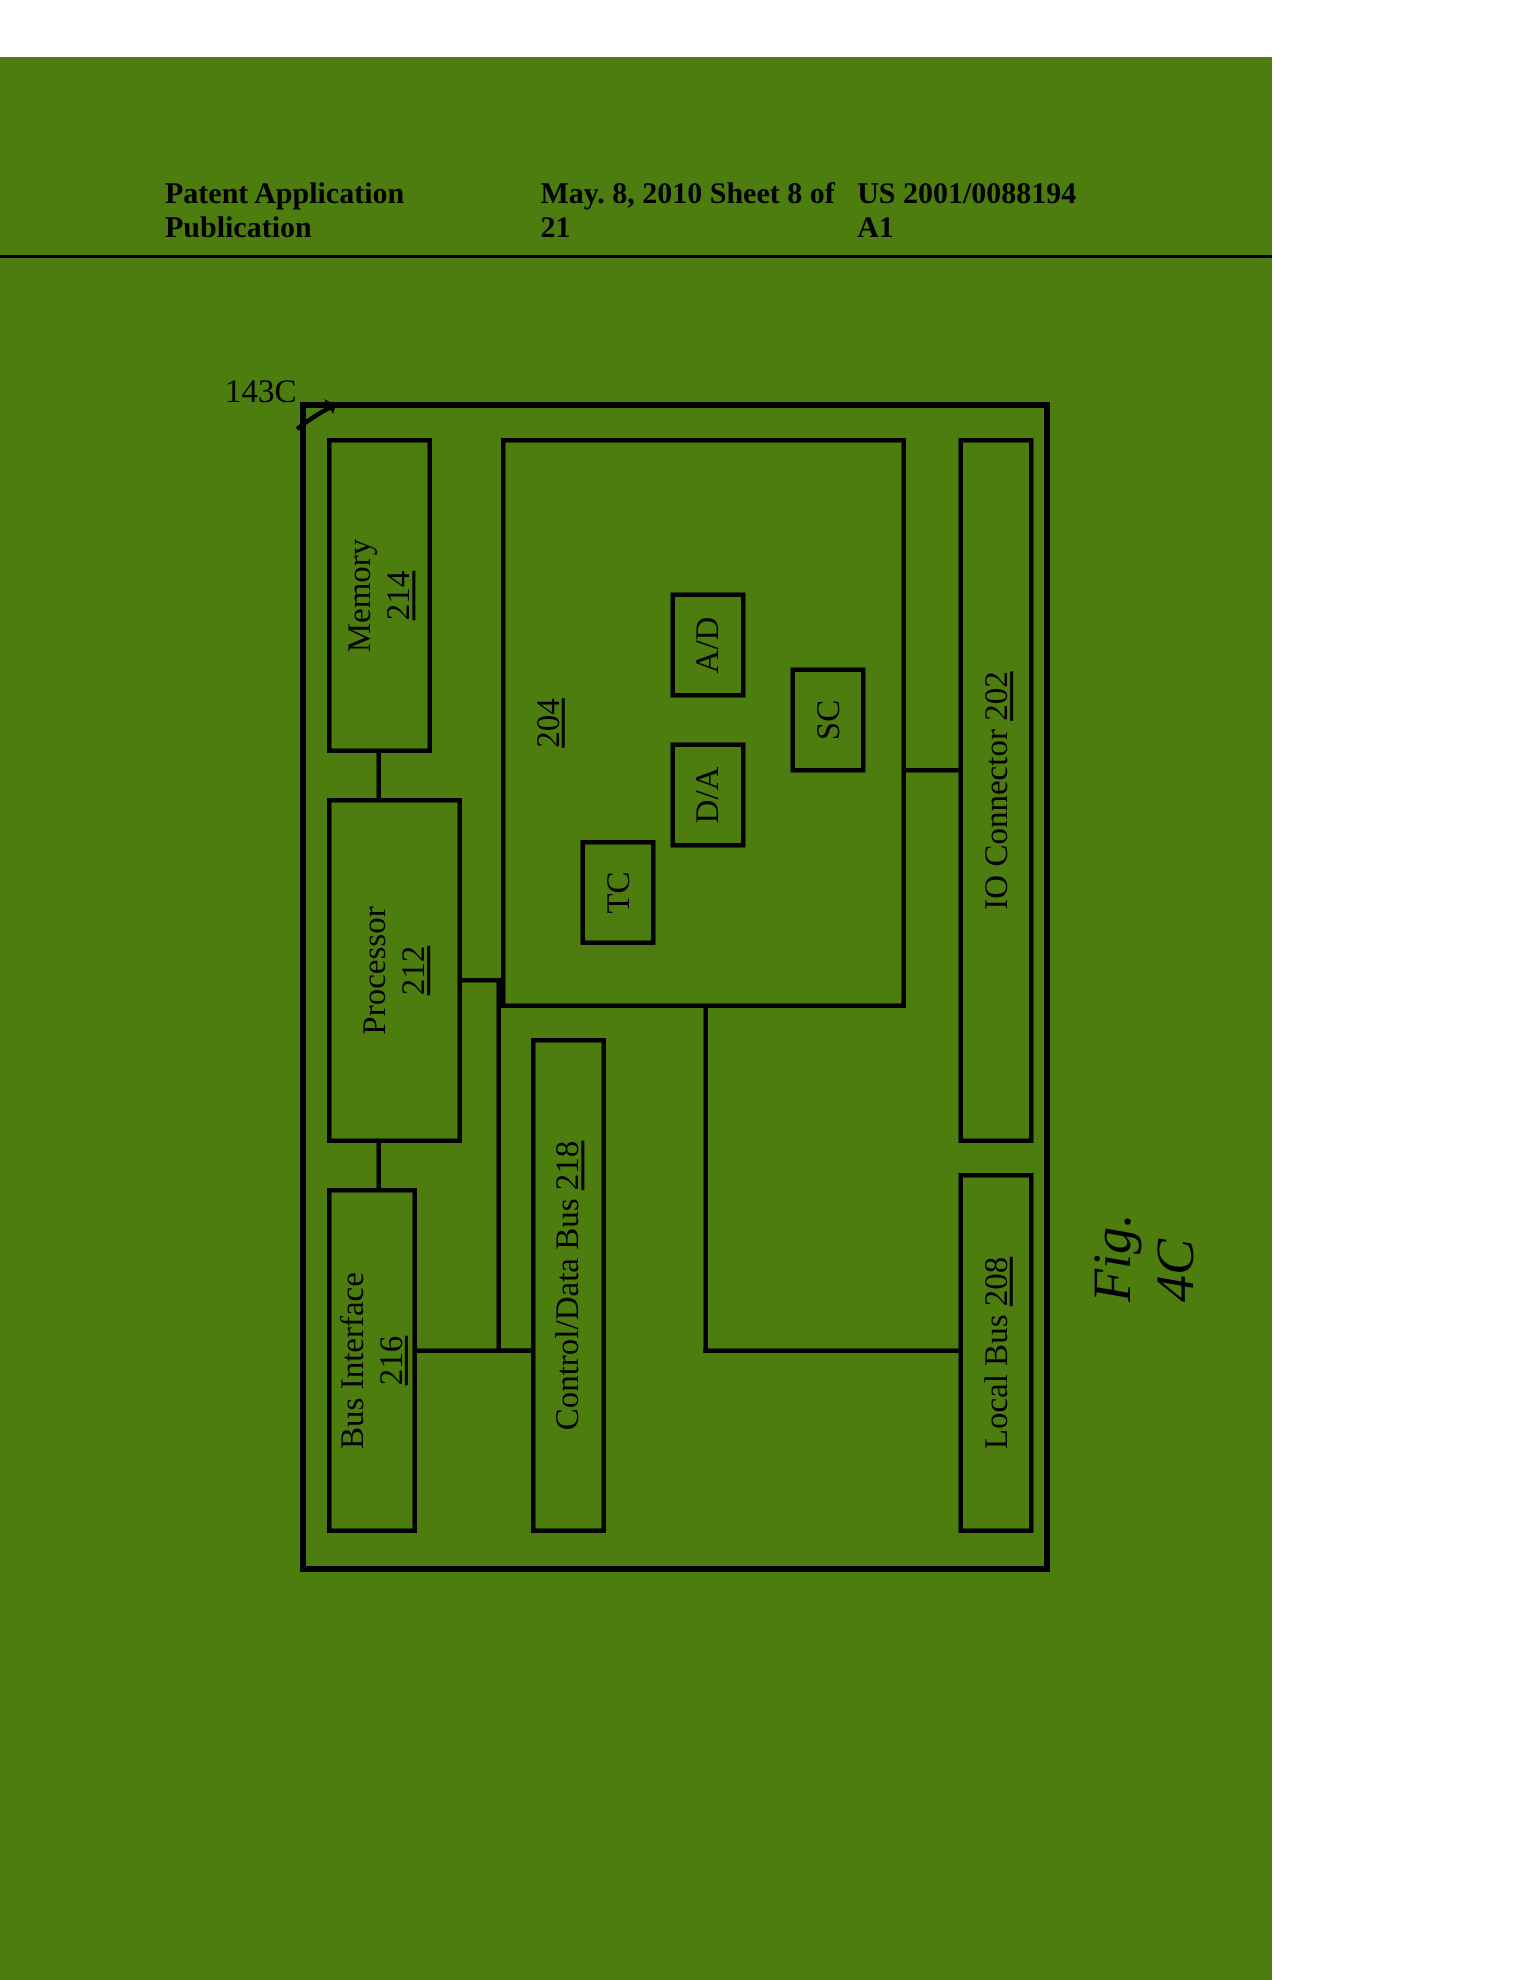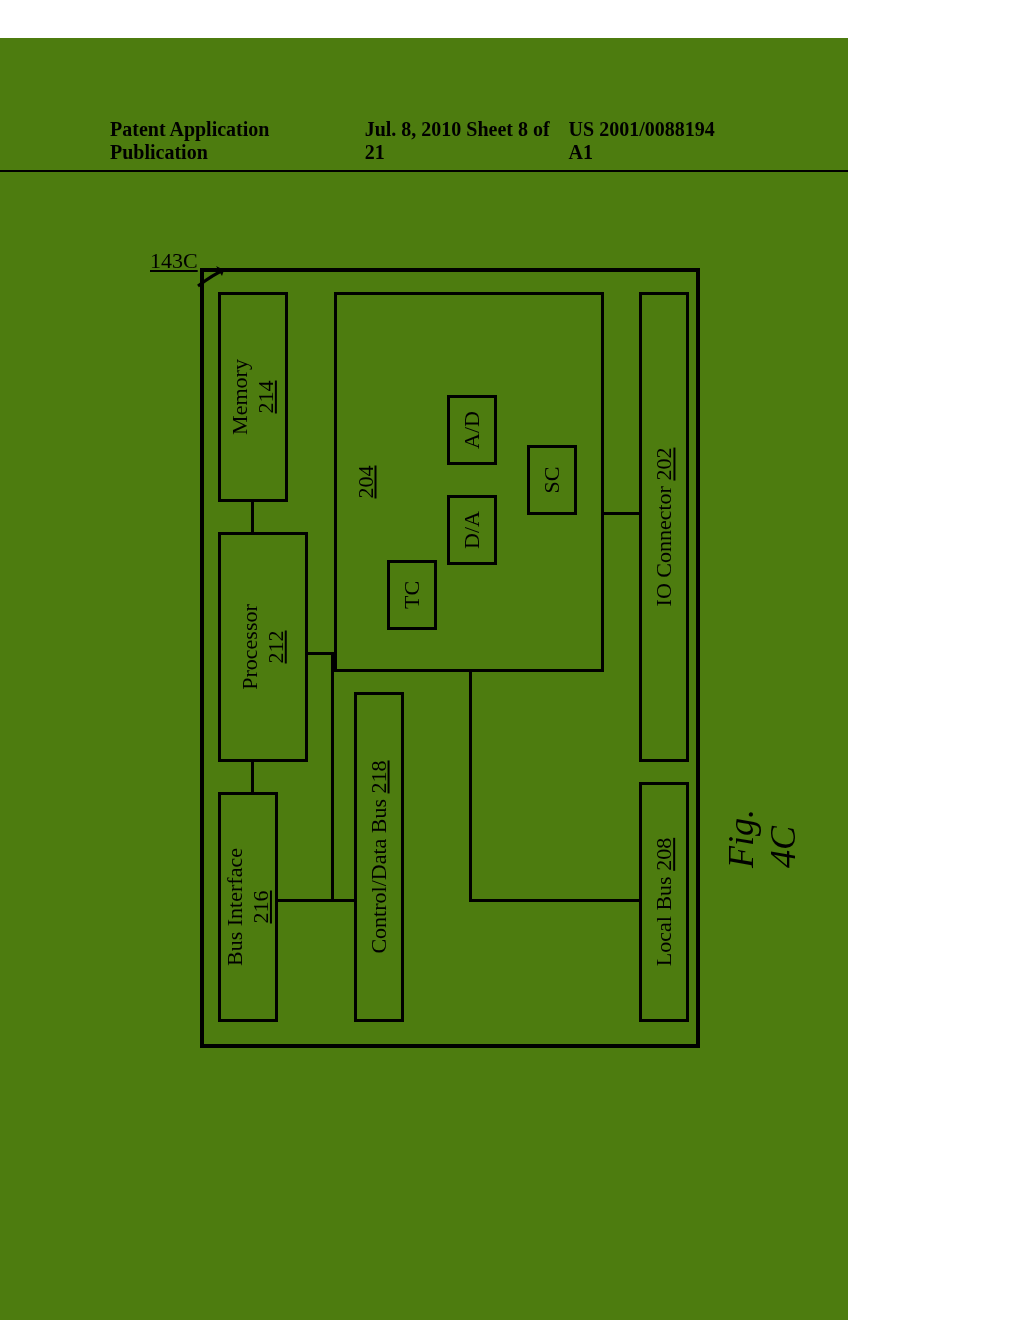--- a/index.html
+++ b/index.html
@@ -48,27 +48,27 @@
     font-size: 36px; font-style: italic; font-family: "Times New Roman", serif;
   }
 </style>
 </head>
 <body>
 
 <div class="page">
 
   <div class="header">
     <span>Patent Application Publication</span>
-    <span>Jul. 8, 2010  Sheet 8 of 21</span>
+    <span>May. 8, 2010  Sheet 8 of 21</span>
     <span>US 2001/0088194 A1</span>
   </div>
 
   <div class="diagram">
 
-    <div class="refnum" style="top:0; left:0;text-decoration:underline;">143C</div>
+    <div class="refnum" style="top:0; left:0;">143C</div>
     <svg class="refarrow" viewBox="0 0 40 30">
       <path d="M2 24 C10 18 18 12 28 8" stroke="#000" stroke-width="3" fill="none"></path>
       <path d="M28 8 L20 4 L26 14 Z" fill="#000"></path>
     </svg>
 
     <div class="outer">
 
       <div class="vbox" style="left:435px; top:20px; width:50px; height:470px;">
         <div class="vlabel">
           <span>IO Connector</span> <span class="u">202</span>

